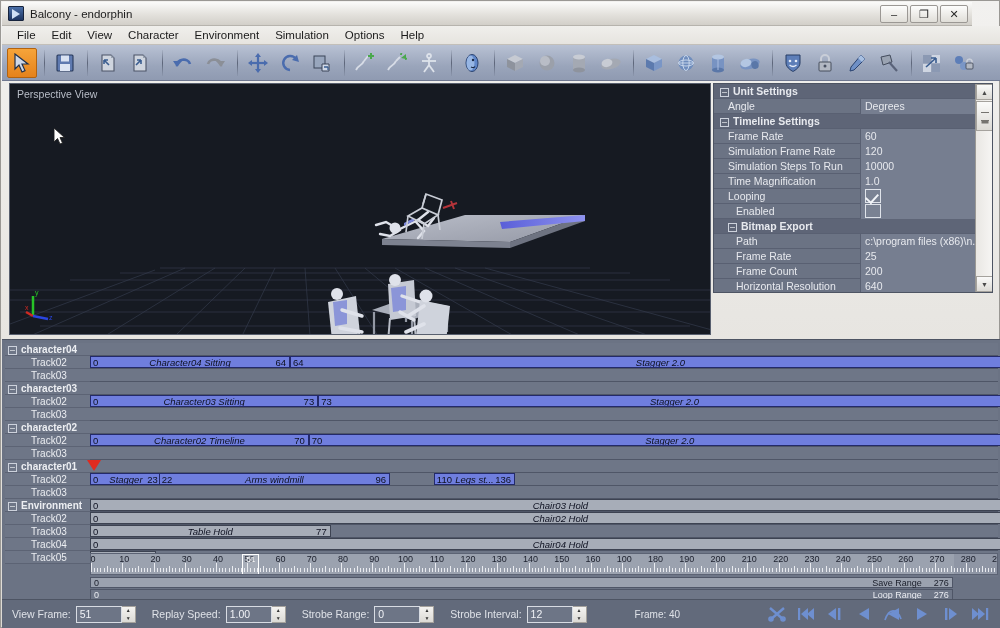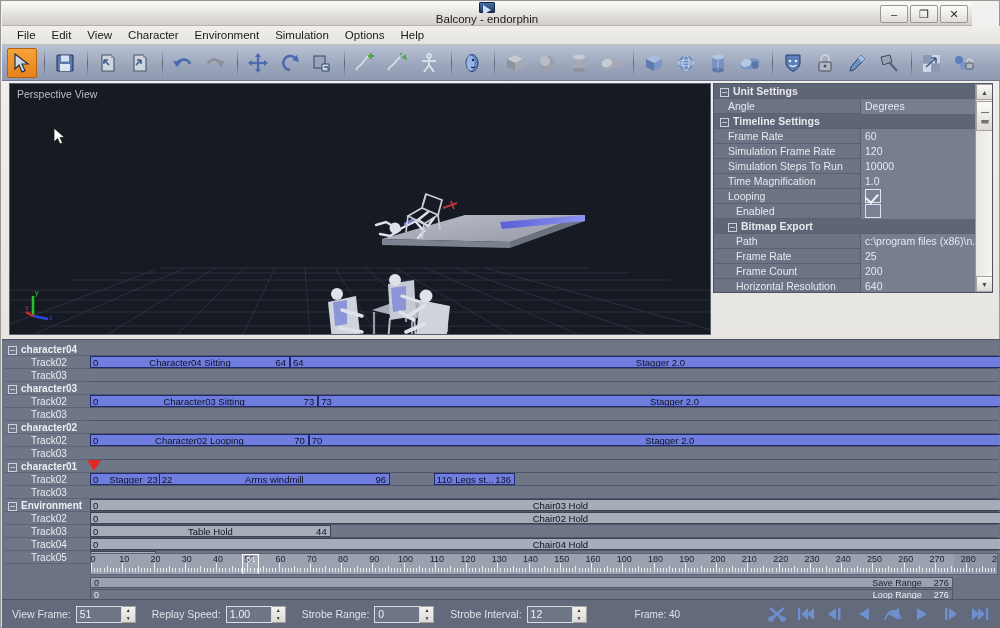--- a/index.html
+++ b/index.html
@@ -10,21 +10,21 @@
     background:#d6d3ce;
     -webkit-font-smoothing: none;
   }
   #app { position:relative; width:1000px; height:628px;
          background:linear-gradient(#f2f1ef,#dedbd5);
          border:1px solid #9a9894; }
 
   
   #titlebar { position:absolute; left:1px; top:1px; width:970px; height:24px;
       background:linear-gradient(#fbfbfa,#e3e1dc 55%,#d2cfc9);
-      border-bottom:1px solid #b6b3ad; display:flex; align-items:center;flex-direction:column; }
+      border-bottom:1px solid #b6b3ad; display:flex; align-items:center; }
   #appicon { width:16px; height:15px; margin-left:6px; margin-right:6px;
       background:linear-gradient(#4b6fa8,#1d3560); border:1px solid #16233c;
       position:relative; border-radius:1px; }
   #appicon:after { content:""; position:absolute; left:3px; top:2px;
       width:0; height:0; border-left:8px solid #cfe0f5;
       border-top:5px solid transparent; border-bottom:5px solid transparent; }
   #titletext { font-size:11.5px; color:#1c1c1c; }
   .wbtns { position:absolute; right:4px; top:3px; display:flex; gap:2px; }
   .wbtn { width:28px; height:18px; border:1px solid #9b9894;
       background:linear-gradient(#fdfdfc,#e0ded8); border-radius:2px;
@@ -112,21 +112,21 @@
   .tlab.sub .lx { padding-left:26px; }
   #tgrid { position:absolute; left:88px; top:3px; width:908px; }
   .trow { height:13px; position:relative; border-bottom:1px solid #4f5667;
       background:#6e7687; }
   .clip { position:absolute; top:0px; height:12px; font-size:9.5px;
       line-height:12px; color:#0d1020; overflow:hidden; white-space:nowrap; }
   .clip.blue { background:#6f7ede; border:1px solid #232a6a; }
   .clip.grey { background:#a7adb8; border:1px solid #3d4352; }
   .clip .s { position:absolute; left:2px; }
   .clip .e { position:absolute; right:3px; }
-  .clip .n { position:absolute; left:0; right:0; text-align:center; }
+  .clip .n { position:absolute; left:0; right:0; text-align:center;font-style:italic; }
   .marker { position:absolute; width:0; height:0; border-left:7px solid transparent;
       border-right:7px solid transparent; border-top:11px solid #e02b20; }
 
   
   #ruler { position:absolute; left:88px; top:213px; width:908px; height:22px;
       background:#8f96a5; border:1px solid #5c6374; overflow:hidden; }
   #rulerFill { position:absolute; left:0; top:0; bottom:0; width:0;
       background:#9ba2af; }
   .rnum { position:absolute; top:0px; font-size:9px; color:#1b1f2c;
       transform:translateX(-50%); }
@@ -691,21 +691,21 @@
           <div class="clip blue" style="left: 228.172px; width: 712.647px;">
             <span class="s">73</span>
             <span class="n">Stagger 2.0</span>
           </div>
         </div>
         <div class="trow"></div>
         <div class="trow"></div>
         <div class="trow">
           <div class="clip blue" style="left: 0px; width: 218.795px;">
             <span class="s">0</span>
-            <span class="n">Character02 Looping</span>
+            <span class="n">Character02 Timeline</span>
             <span class="e">70</span>
           </div>
           <div class="clip blue" style="left: 218.795px; width: 722.024px;">
             <span class="s">70</span>
             <span class="n">Stagger 2.0</span>
           </div>
         </div>
         <div class="trow"></div>
         <div class="trow">
           <div class="marker" style="left: -3px; top: 0px;"></div>
@@ -737,21 +737,21 @@
         <div class="trow">
           <div class="clip grey" style="left: 0px; width: 940.819px;">
             <span class="s">0</span>
             <span class="n">Chair02 Hold</span>
           </div>
         </div>
         <div class="trow">
           <div class="clip grey" style="left: 0px; width: 240.675px;">
             <span class="s">0</span>
             <span class="n">Table Hold</span>
-            <span class="e">44</span>
+            <span class="e">77</span>
           </div>
         </div>
         <div class="trow">
           <div class="clip grey" style="left: 0px; width: 940.819px;">
             <span class="s">0</span>
             <span class="n">Chair04 Hold</span>
           </div>
         </div>
         <div class="trow">
           <div class="clip grey" style="left: 0px; width: 65.6386px;">

